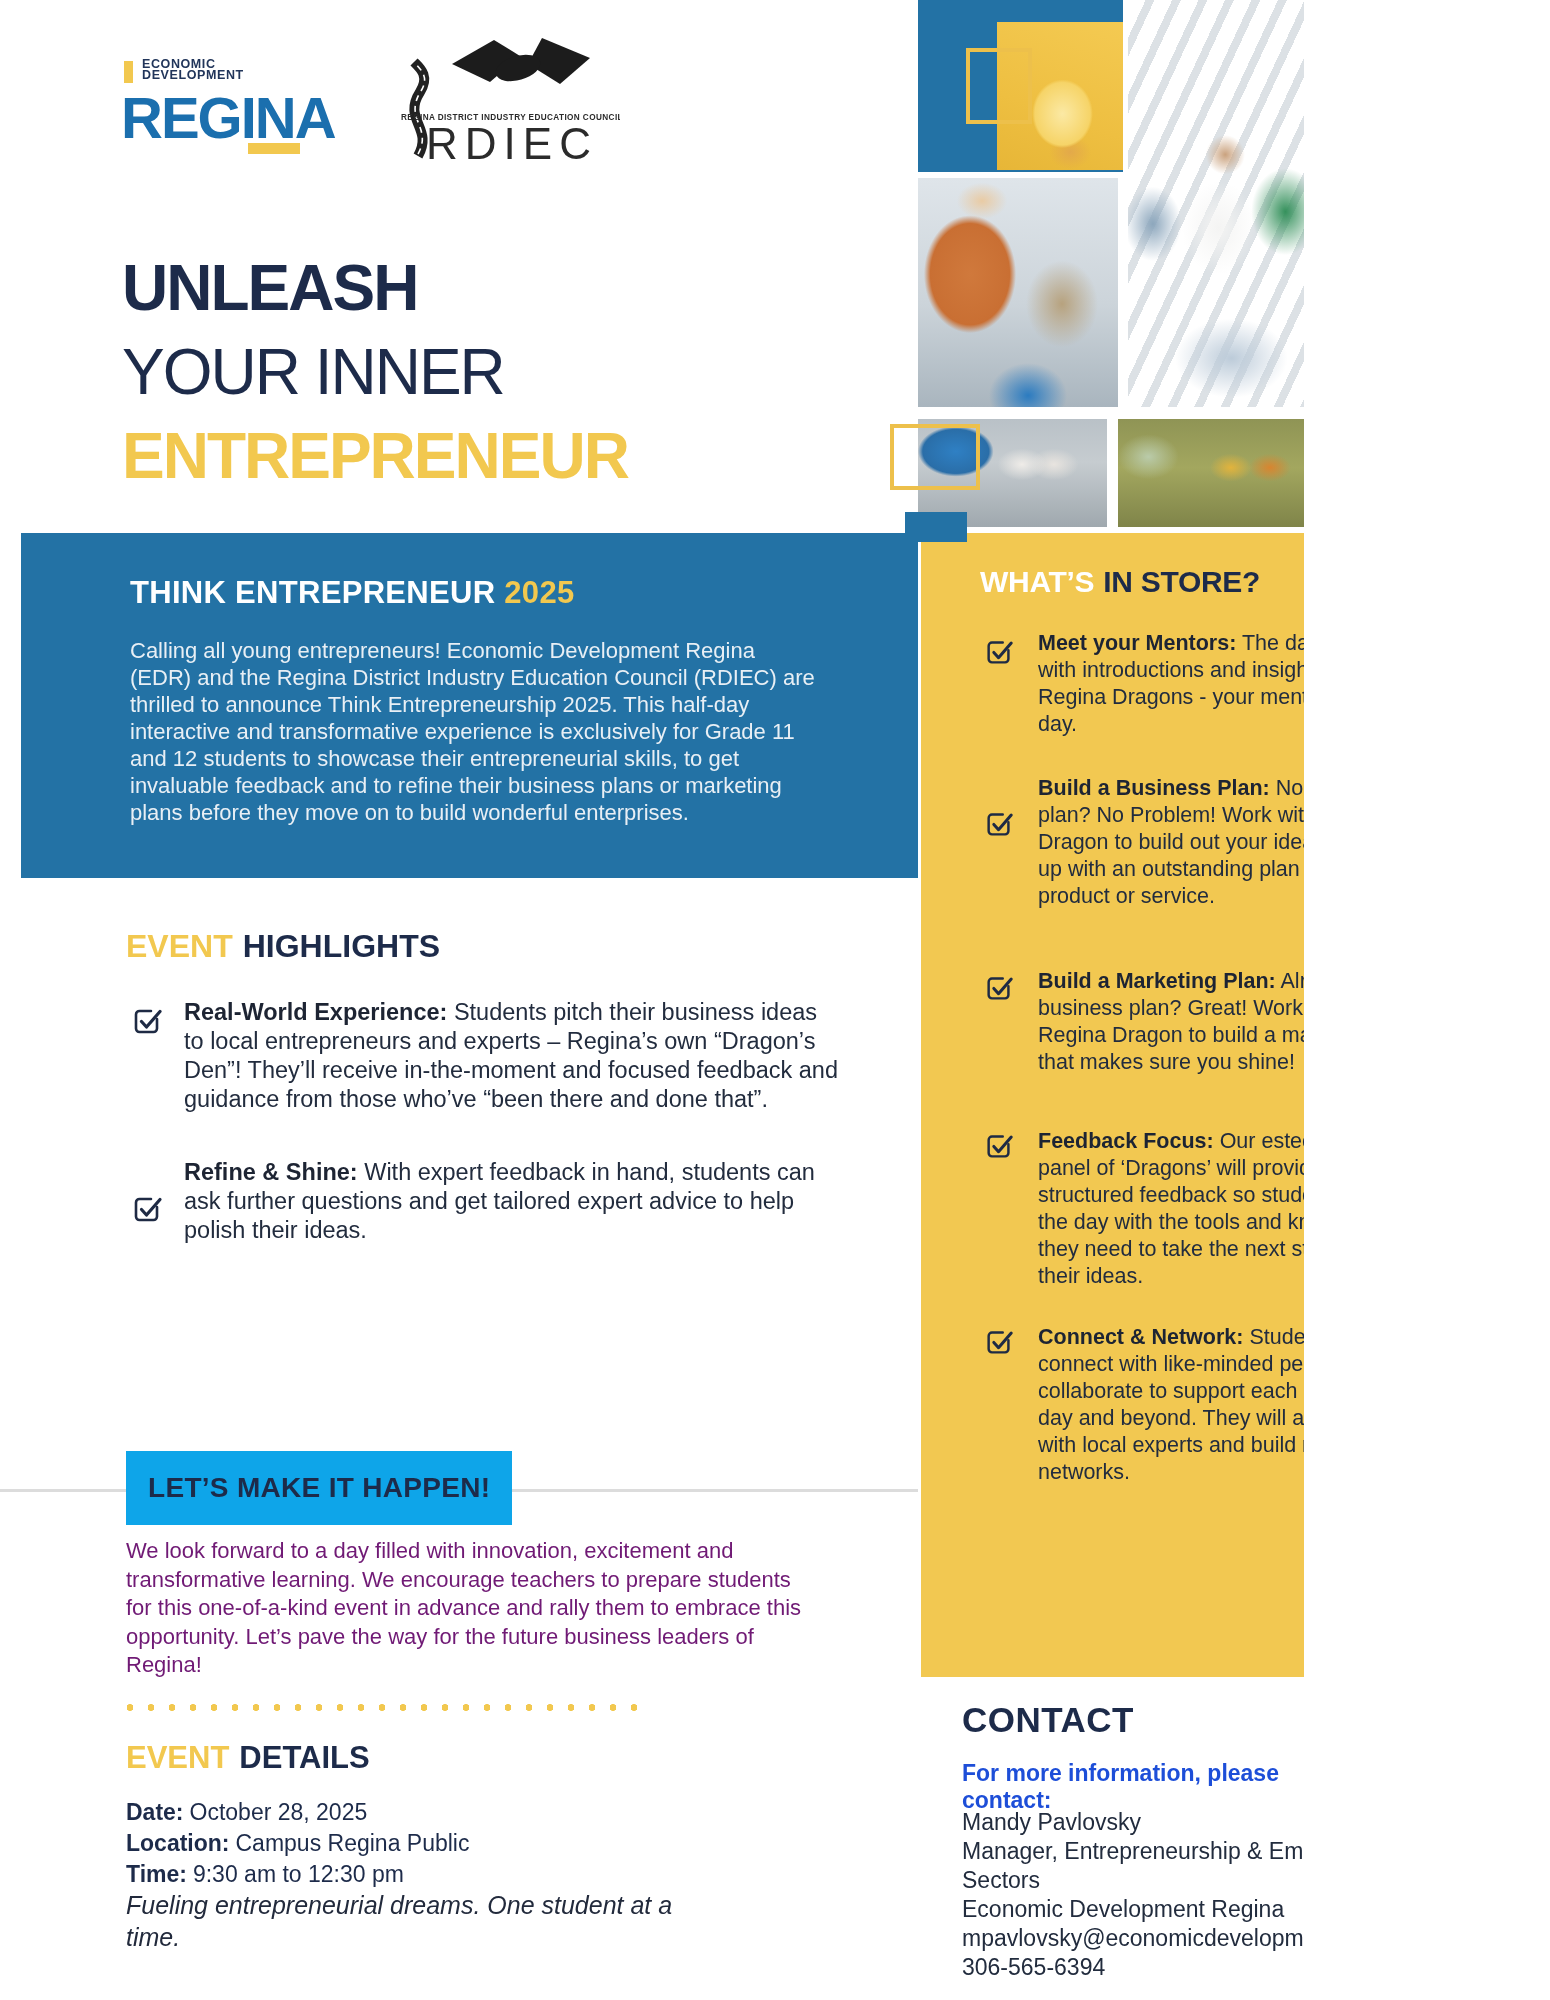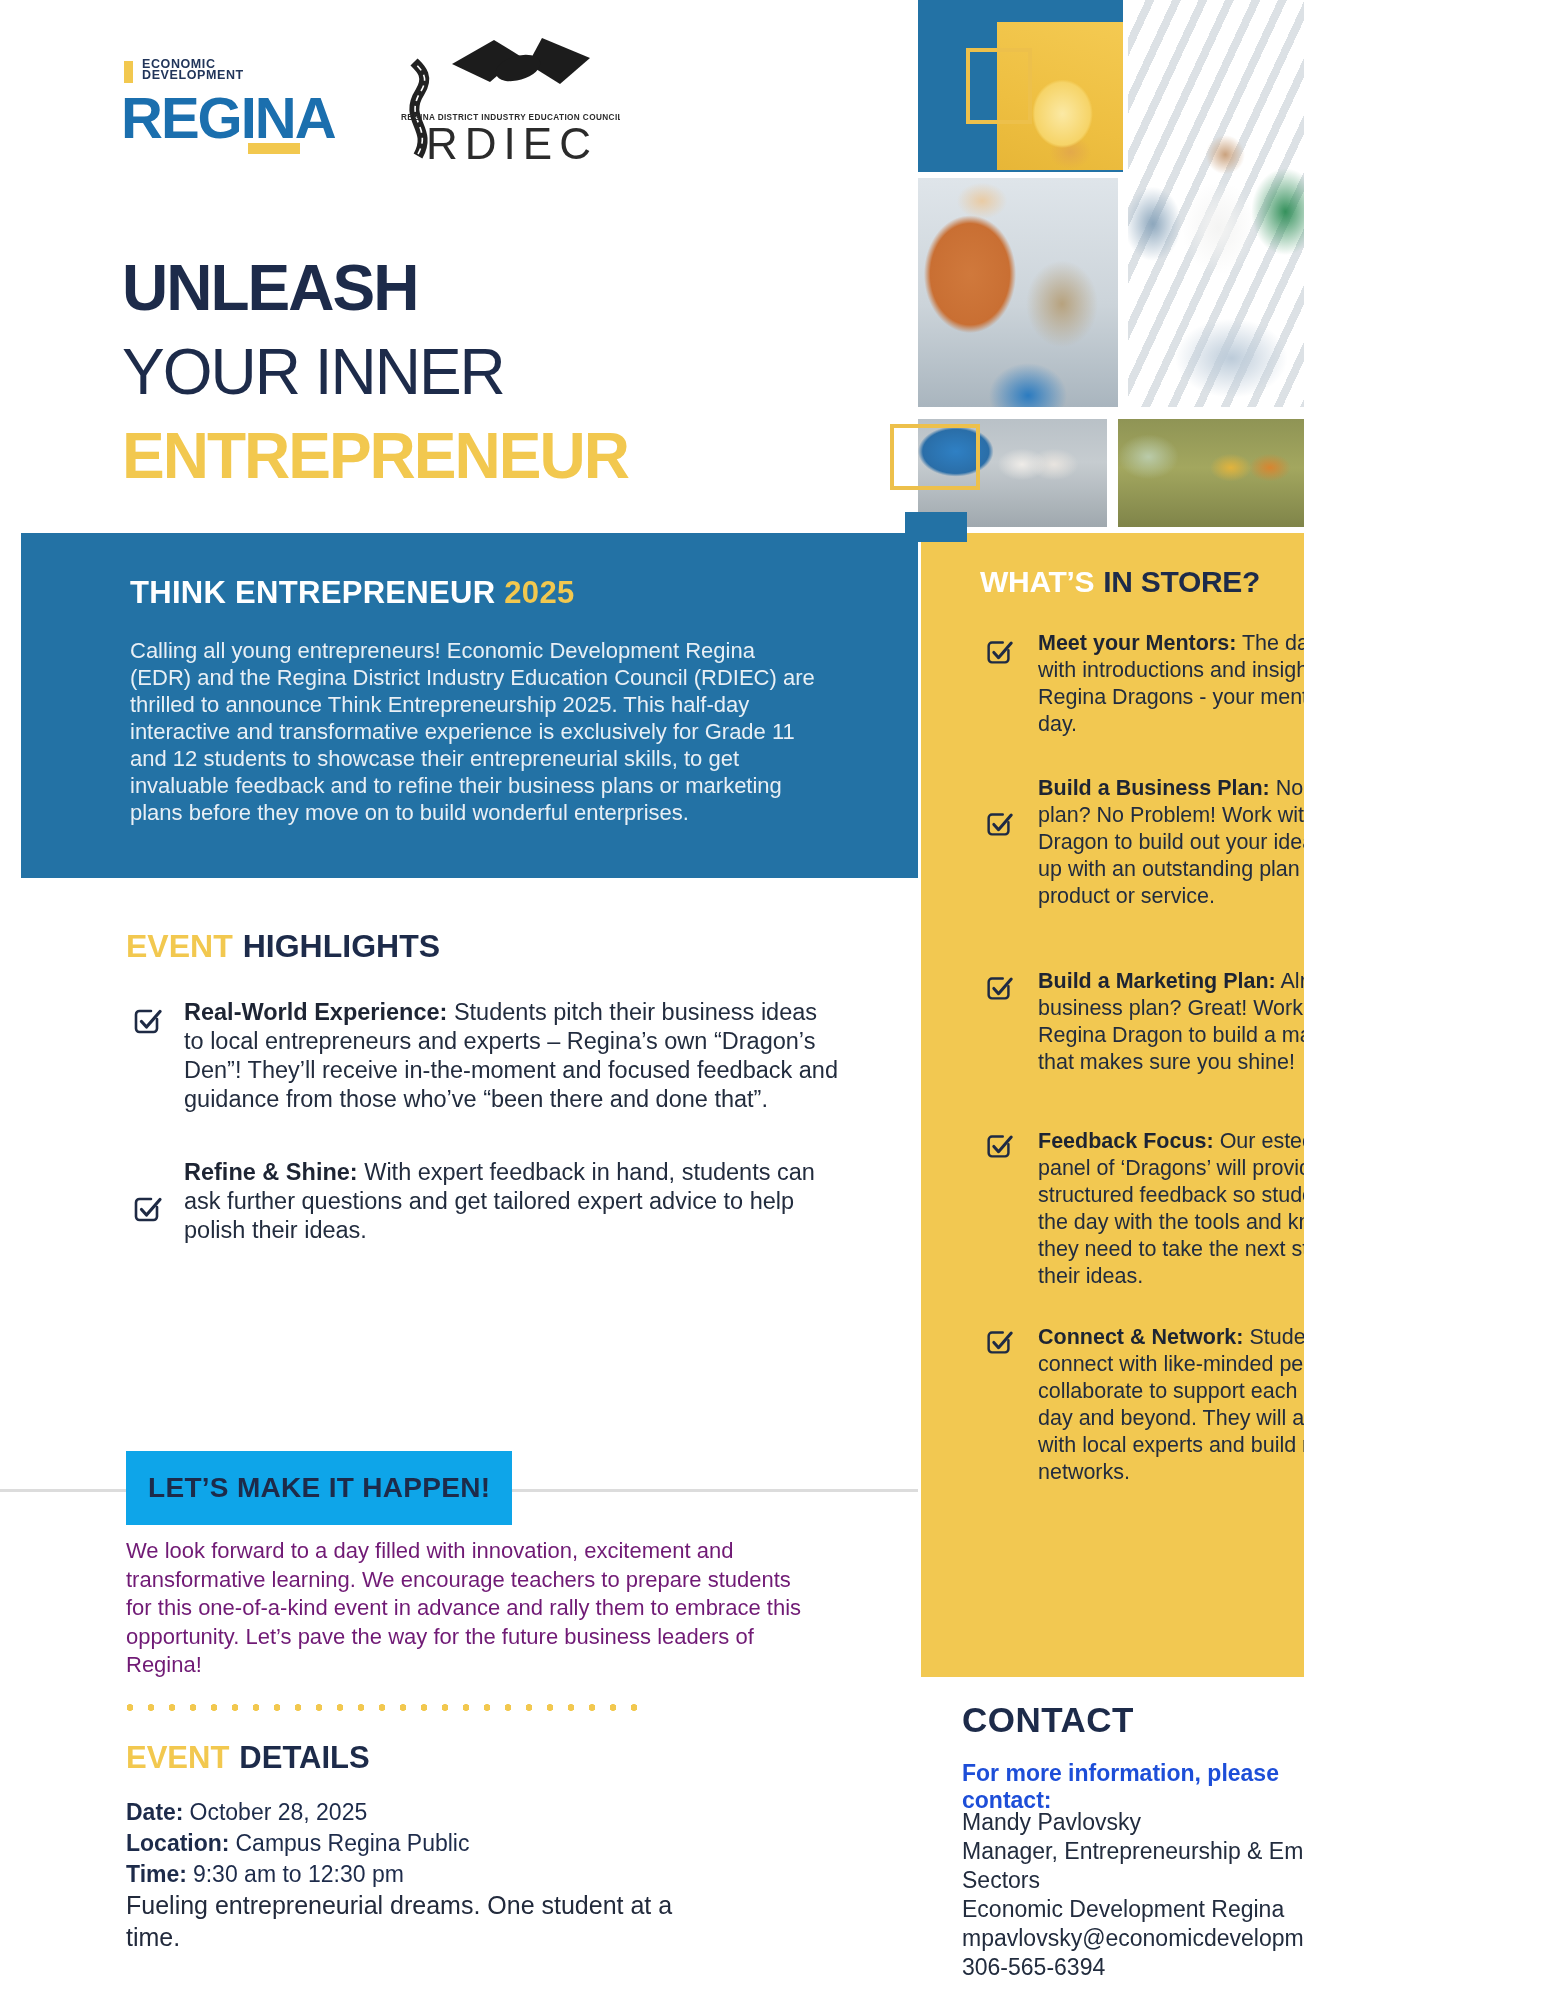--- a/index.html
+++ b/index.html
@@ -100,21 +100,21 @@
   .gray-line{left:0;top:1489px;width:918px;height:3px;background:#dcdcdc;z-index:1;}
   .lets-box{left:126px;top:1451px;height:74px;line-height:74px;padding:0 22px;background:#0ea5e9;
             font-size:28px;font-weight:bold;letter-spacing:0.3px;color:#1d2b4a;z-index:2;}
   .lets-body{left:126px;top:1537px;width:680px;font-size:22px;line-height:28.5px;color:#701a75;}
   .dots{left:126px;top:1703px;width:512px;height:9px;
         background:radial-gradient(circle 3.4px at 4px 4.5px, #f2c84f 98%, rgba(0,0,0,0)) repeat-x;
         background-size:21px 9px;}
   .ed-heading{left:126px;top:1740px;font-size:31px;font-weight:bold;}
   .ed-rows{left:126px;top:1797px;font-size:23px;line-height:31px;color:#1d2b4a;}
   .ed-rows strong{margin-right:6px;}
-  .tagline{left:126px;top:1889px;width:570px;font-size:25px;line-height:32px;color:#222a3c;}
+  .tagline{left:126px;top:1889px;width:570px;font-size:25px;line-height:32px;font-style:italic;color:#222a3c;}
 
   
   .ct-heading{left:962px;top:1700px;font-size:35px;font-weight:bold;letter-spacing:0.5px;color:#1d2b4a;}
   .ct-intro{left:962px;top:1760px;font-size:23px;font-weight:bold;color:#1d4ed8;}
   .ct-lines{left:962px;top:1808px;font-size:23px;line-height:29px;color:#222c3e;}
 </style>
 </head>
 <body>
 
 <div class="page">

